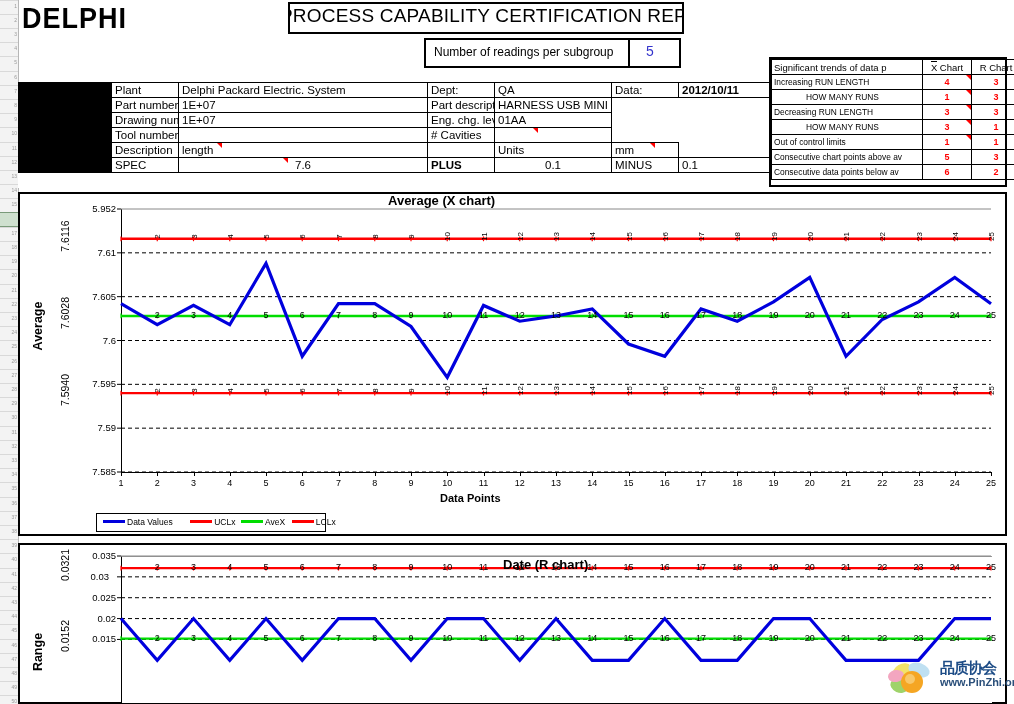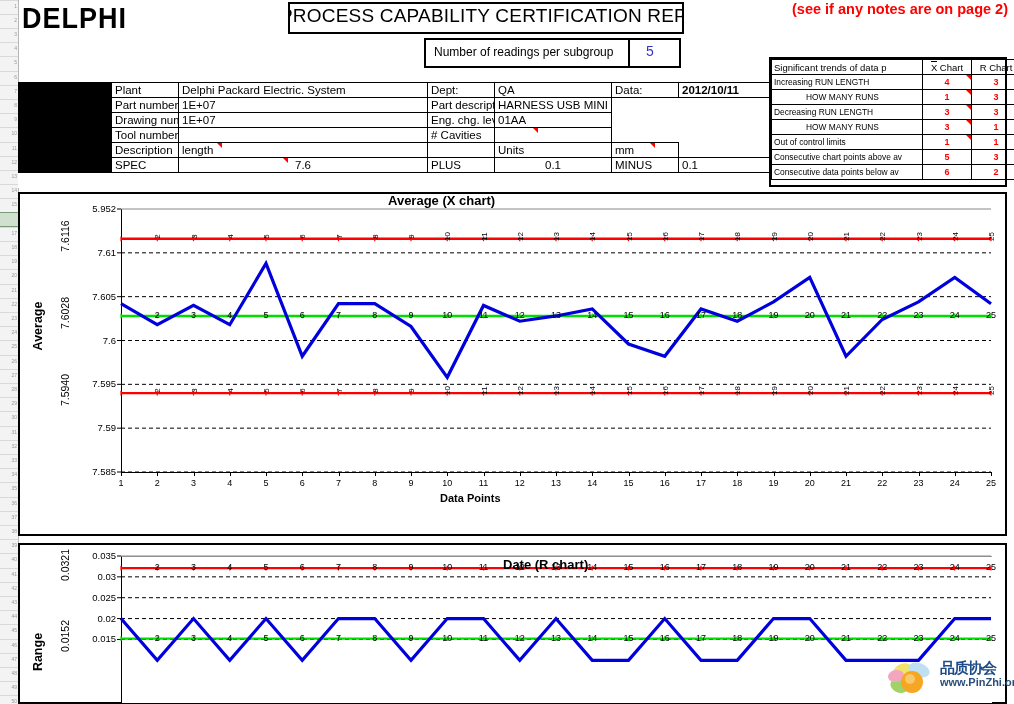--- a/index.html
+++ b/index.html
@@ -203,21 +203,20 @@
       <div class="tick" style="top: 698px;">50</div>
       <div style="position: absolute; left: 0px; top: 212px; width: 18px; height: 13px; background: rgb(207, 224, 207); border-top: 1px solid rgb(122, 154, 122); border-bottom: 1px solid rgb(122, 154, 122);"></div>
     </div>
 
   <div class="delphi">DELPHI</div>
 
   <div class="titlebox">
     <span>PROCESS CAPABILITY CERTIFICATION REPORT</span>
   </div>
 
-  <div class="rednote">(see if any notes are on page 2)</div>
 
 
   <div class="readbox">
     <div class="lab">Number of readings per subgroup</div>
     <div class="div"></div>
     <div class="val">5</div>
   </div>
 
   <div class="pinfo">
     <table>
@@ -306,21 +305,21 @@
             <td style="width: 105px; position: relative;">Description</td>
             <td class="bl" style="width: 197px; position: relative;">length<span class="cmark" style="left: 38px; top: 0px;"></span></td>
             <td style="width: 88px; position: relative;"></td>
             <td style="width: 60px; position: relative;">Units</td>
             <td class="bl" style="width: 172px; position: relative;">mm<span class="cmark" style="left: 38px; top: 0px;"></span></td>
           </tr>
           <tr>
             <td class="blk" style="width: 86px; position: relative;"></td>
             <td style="width: 105px; position: relative;">SPEC</td>
             <td class="bl" style="width: 197px; position: relative; text-align: center;">7.6<span class="cmark" style="left: 42%; top: 0px;"></span></td>
-            <td style="width: 88px; position: relative;">PLUS</td>
+            <td style="width: 88px; position: relative; font-weight: bold;">PLUS</td>
             <td class="bl" style="width: 60px; position: relative; text-align: center;">0.1</td>
             <td style="width: 60px; position: relative;">MINUS</td>
             <td class="bl" style="width: 112px; position: relative; text-align: left;">0.1</td>
           </tr>
         </tbody>
       </table>
   </div>
 
   <div class="chartbox" id="xchart">
       <div class="plotarea" style="left: 101px; top: 15px; width: 870px; height: 263px; border-left: 1px solid rgb(0, 0, 0); border-bottom: 1px solid rgb(0, 0, 0);"></div>
@@ -549,20 +548,26 @@
       <div class="ptlabel v" style="left: 815px; top: 192.1px; width: 22px;">21</div>
       <div class="ptlabel v" style="left: 851.25px; top: 192.1px; width: 22px;">22</div>
       <div class="ptlabel v" style="left: 887.5px; top: 192.1px; width: 22px;">23</div>
       <div class="ptlabel v" style="left: 923.75px; top: 192.1px; width: 22px;">24</div>
       <div class="ptlabel v" style="left: 960px; top: 192.1px; width: 22px;">25</div>
       <div class="ctitle" style="left: 368px; top: -1px;">Average (<span style="border-top:1.4px solid #000;">X</span> chart)</div>
       <div class="axislabel" style="left: -22px; top: 125px; width: 80px; text-align: center;">Average</div>
       <div class="xlabel" style="left: 420px; top: 298px;">Data Points</div>
     </div>
 
+  <div class="legend" id="legendbox">
+      <div class="li" style="left: 6px;"><span class="sw" style="background: rgb(0, 0, 221);"></span><span>Data Values</span></div>
+      <div class="li" style="left: 93.2px;"><span class="sw" style="background: rgb(255, 0, 0);"></span><span>UCLx</span></div>
+      <div class="li" style="left: 144px;"><span class="sw" style="background: rgb(0, 221, 0);"></span><span>AveX</span></div>
+      <div class="li" style="left: 194.8px;"><span class="sw" style="background: rgb(255, 0, 0);"></span><span>LCLx</span></div>
+    </div>
 
   <div class="chartbox" id="rchart">
       <div class="plotarea" style="left: 101px; top: 11px; width: 870px; height: 146px; border-left: 1px solid rgb(0, 0, 0); border-top: 1px solid rgb(153, 153, 153);"></div>
       <svg width="985" height="161" style="position: absolute; left: 0px; top: 0px; pointer-events: none;">
         <line x1="101" x2="971" y1="11" y2="11" stroke="#888" stroke-width="1"></line>
         <line x1="97" x2="101" y1="11" y2="11" stroke="#000" stroke-width="1"></line>
         <line x1="101" x2="971" y1="31.85714285714288" y2="31.85714285714288" stroke="#000" stroke-width="1" stroke-dasharray="4,3"></line>
         <line x1="97" x2="101" y1="31.85714285714288" y2="31.85714285714288" stroke="#000" stroke-width="1"></line>
         <line x1="101" x2="971" y1="52.714285714285715" y2="52.714285714285715" stroke="#000" stroke-width="1" stroke-dasharray="4,3"></line>
         <line x1="97" x2="101" y1="52.714285714285715" y2="52.714285714285715" stroke="#000" stroke-width="1"></line>
@@ -618,21 +623,21 @@
         <line x1="753.5" x2="753.5" y1="91.19428571428573" y2="95.99428571428574" stroke="#00dd00" stroke-width="1.2"></line>
         <line x1="789.75" x2="789.75" y1="91.19428571428573" y2="95.99428571428574" stroke="#00dd00" stroke-width="1.2"></line>
         <line x1="826" x2="826" y1="91.19428571428573" y2="95.99428571428574" stroke="#00dd00" stroke-width="1.2"></line>
         <line x1="862.25" x2="862.25" y1="91.19428571428573" y2="95.99428571428574" stroke="#00dd00" stroke-width="1.2"></line>
         <line x1="898.5" x2="898.5" y1="91.19428571428573" y2="95.99428571428574" stroke="#00dd00" stroke-width="1.2"></line>
         <line x1="934.75" x2="934.75" y1="91.19428571428573" y2="95.99428571428574" stroke="#00dd00" stroke-width="1.2"></line>
         <line x1="971" x2="971" y1="91.19428571428573" y2="95.99428571428574" stroke="#00dd00" stroke-width="1.2"></line>
         <polyline points="101,73.57142857142858 137.25,115.28571428571429 173.5,73.57142857142858 209.75,115.28571428571429 246,73.57142857142858 282.25,115.28571428571429 318.5,73.57142857142858 354.75,73.57142857142858 391,115.28571428571429 427.25,73.57142857142858 463.5,73.57142857142858 499.75,115.28571428571429 536,73.57142857142858 572.25,115.28571428571429 608.5,115.28571428571429 644.75,73.57142857142858 681,115.28571428571429 717.25,115.28571428571429 753.5,73.57142857142858 789.75,73.57142857142858 826,115.28571428571429 862.25,115.28571428571429 898.5,115.28571428571429 934.75,73.57142857142858 971,73.57142857142858" fill="none" stroke="#0000dd" stroke-width="3.2" stroke-linejoin="miter"></polyline>
       </svg>
       <div class="ytick" style="left: 51px; top: 5px; width: 45px;">0.035</div>
-      <div class="ytick" style="left: 51px; top: 25.8571px; width: 45px;">0.03</div>
+      <div class="ytick" style="left: 44px; top: 25.8571px; width: 45px;">0.03</div>
       <div class="ytick" style="left: 51px; top: 46.7143px; width: 45px;">0.025</div>
       <div class="ytick" style="left: 51px; top: 67.5714px; width: 45px;">0.02</div>
       <div class="ytick" style="left: 51px; top: 88.4286px; width: 45px;">0.015</div>
       <div class="yrot" style="left: 15px; top: 14.0971px; width: 60px; text-align: center;">0.0321</div>
       <div class="yrot" style="left: 15px; top: 84.5943px; width: 60px; text-align: center;">0.0152</div>
       <div class="ptlabel" style="left: 126.25px; top: 17.0971px; width: 22px;">2</div>
       <div class="ptlabel" style="left: 162.5px; top: 17.0971px; width: 22px;">3</div>
       <div class="ptlabel" style="left: 198.75px; top: 17.0971px; width: 22px;">4</div>
       <div class="ptlabel" style="left: 235px; top: 17.0971px; width: 22px;">5</div>
       <div class="ptlabel" style="left: 271.25px; top: 17.0971px; width: 22px;">6</div>

